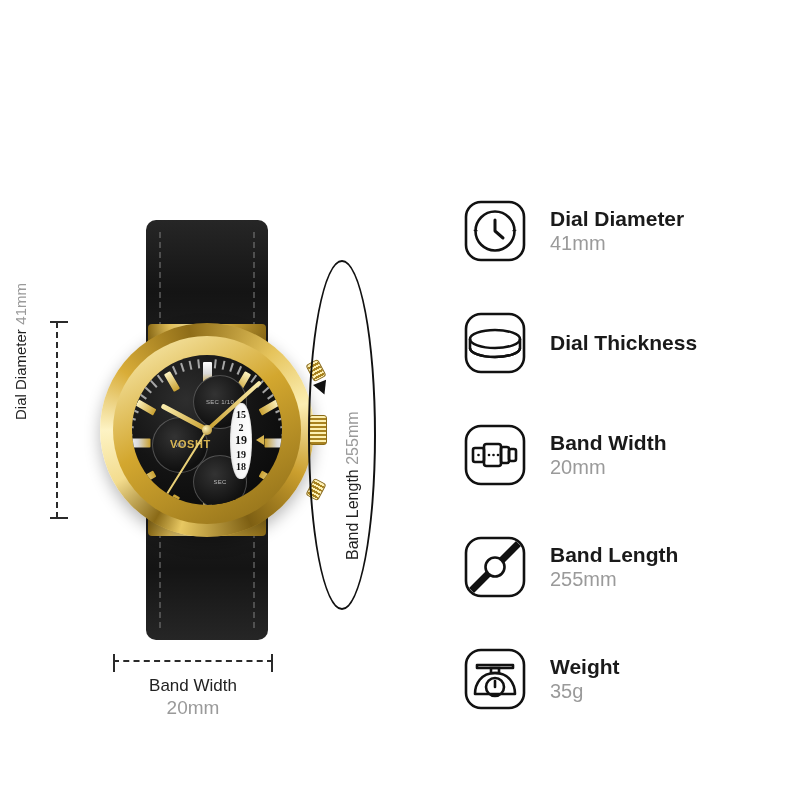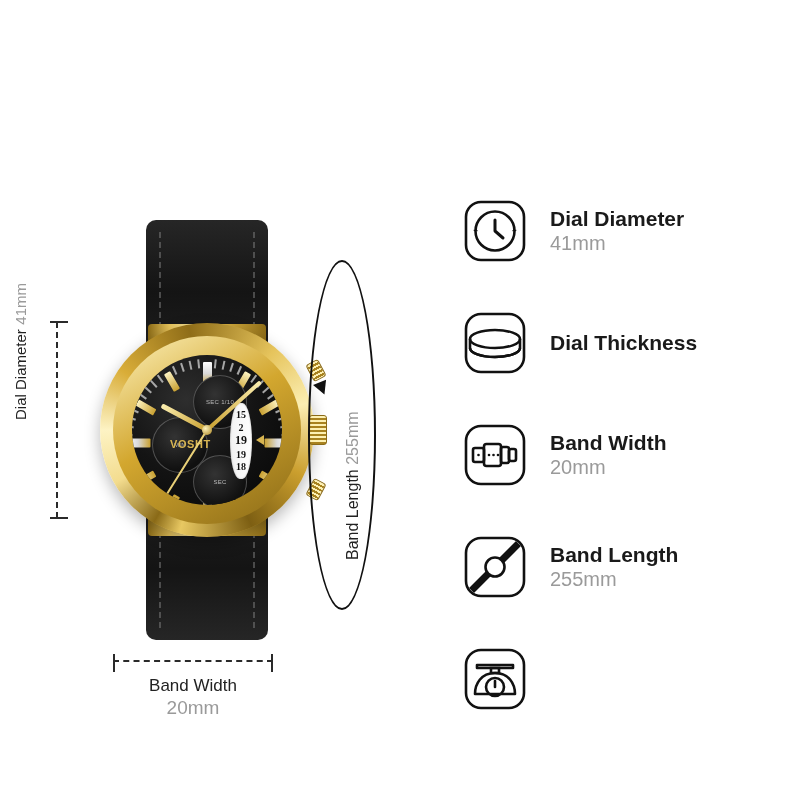--- a/index.html
+++ b/index.html
@@ -418,16 +418,20 @@
             <g fill="none" stroke="#111" stroke-width="2.6">
           <rect x="4" y="4" width="58" height="58" rx="15"></rect>
           <path d="M15 19 H51 v3 H15 z" stroke-linejoin="round"></path>
           <path d="M29 22 h8 v5 h-8 z"></path>
           <path d="M33 27 C19 27 13 38 13 48 h40 C53 38 47 27 33 27 z" stroke-linejoin="round"></path>
           <circle cx="33" cy="41" r="9"></circle>
           <path d="M33 35 V41" stroke-linecap="round"></path>
         </g>
           </svg>
       </div>
+      <div class="spec-text">
+        <span class="spec-label">Weight</span>
+        <span class="spec-value">35g</span>
+      </div>
     </div>
 
   </div>
 </div>
 
 </body></html>

